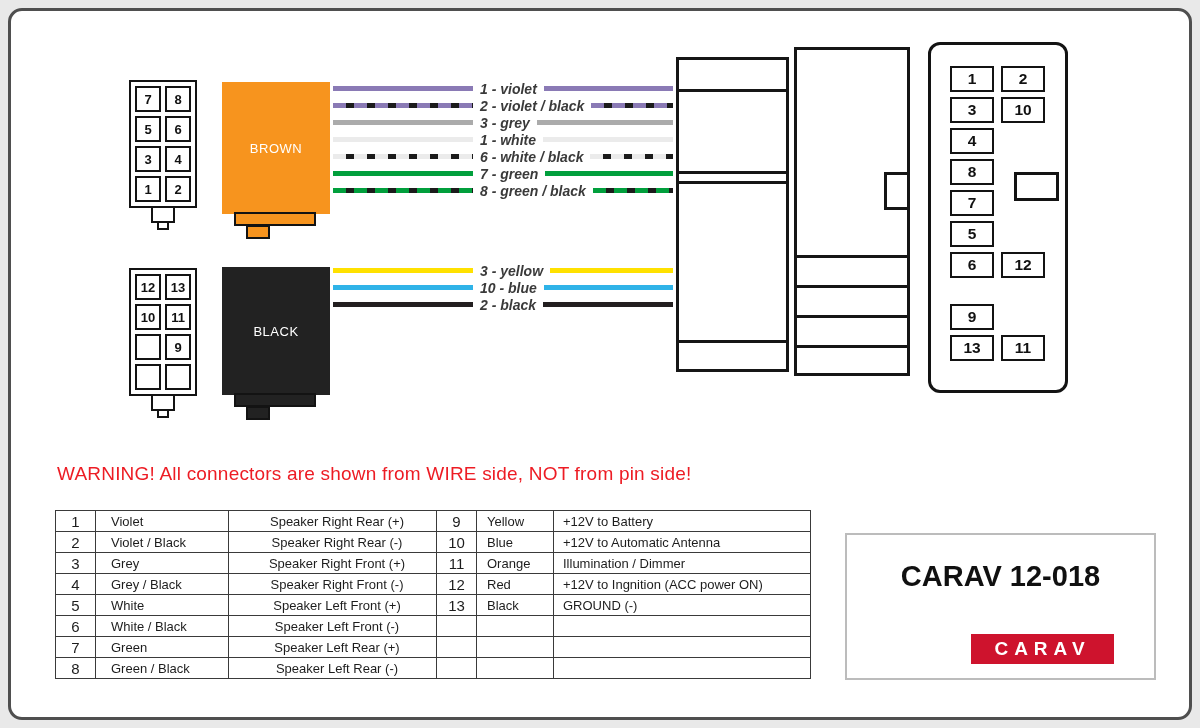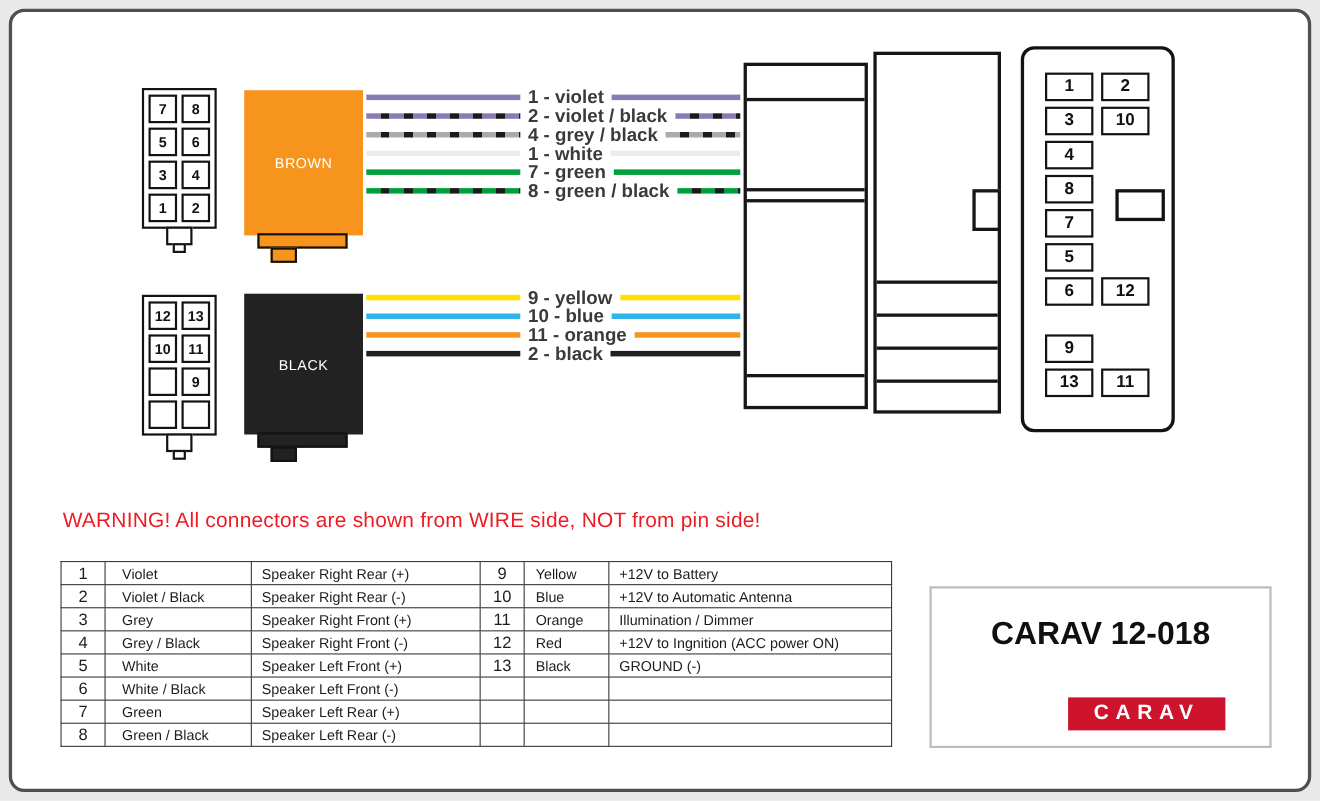--- a/index.html
+++ b/index.html
@@ -44,22 +44,22 @@
   .block-tab.wide { width: 82px; height: 14px; }
   .block-tab.small { width: 24px; height: 14px; }
 
   
   .wire-group { position: absolute; left: 333px; width: 340px; }
   .wire-row { height: 17px; display: flex; align-items: center; }
   .seg { height: 5px; }
   .seg.l { flex: 0 0 140px; }
   .seg.r { flex: 1; }
   .wire-label {
-    font-size: 17px; font-weight: bold; color: #3a3a3a;
-    white-space: nowrap; padding: 0 7px;
+    font-size: 14px; font-weight: bold; color: #3a3a3a;
+    white-space: nowrap; padding: 0 7px; font-style: italic;
   }
 
   
   .outline { position: absolute; background: #fff; border: 3px solid #161616; }
   .shapeA { left: 676px; top: 57px; width: 113px; height: 315px; }
   .shapeB { left: 794px; top: 47px; width: 116px; height: 329px; }
   .hline { position: absolute; left: 0; right: 0; height: 2.5px; background: #161616; }
   .bump {
     position: absolute; right: -3px; top: 122px; width: 26px; height: 38px;
     background: #fff; border: 3px solid #161616;
@@ -84,21 +84,21 @@
   }
 
   
   .warning { position: absolute; left: 57px; top: 463px; font-size: 19px; letter-spacing: 0.2px; }
 
   
   .pin-table { position: absolute; left: 55px; top: 510px; border-collapse: collapse; color: #1d1d1d; }
   .pin-table td { border: 1.5px solid #3a3a3a; height: 21px; font-size: 13px; background: #fff; }
   .pin-table td.num   { width: 40px;  text-align: center; font-size: 15px; }
   .pin-table td.cname { width: 133px; padding-left: 15px; margin-top: 42px; }
-  .pin-table td.cfunc { width: 208px; padding-left: 9px; }
+  .pin-table td.cfunc { width: 208px; padding-left: 9px; text-align: center; }
   .pin-table td.rnum  { width: 40px;  text-align: center; font-size: 15px; }
   .pin-table td.rcname{ width: 77px;  padding-left: 10px; }
   .pin-table td.rcfunc{ width: 257px; padding-left: 9px; }
 
   
   .card {
     position: absolute; left: 845px; top: 533px; width: 311px; height: 147px;
     background: #fff; border: 2px solid #bcbcbc;
   }
   .card-title { margin-top: 25px; text-align: center; font-weight: bold; font-size: 29px; color: #101010; }
@@ -156,56 +156,56 @@
       <span class="seg l" style="background: rgb(138, 122, 181);"></span>
       <span class="wire-label">1 - violet</span>
       <span class="seg r" style="background: rgb(138, 122, 181);"></span>
     </div>
   <div class="wire-row">
       <span class="seg l" style="background: repeating-linear-gradient(90deg, rgb(138, 122, 181) 0px, rgb(138, 122, 181) 13px, rgb(27, 27, 27) 13px, rgb(27, 27, 27) 21px);"></span>
       <span class="wire-label">2 - violet / black</span>
       <span class="seg r" style="background: repeating-linear-gradient(90deg, rgb(138, 122, 181) 0px, rgb(138, 122, 181) 13px, rgb(27, 27, 27) 13px, rgb(27, 27, 27) 21px);"></span>
     </div>
   <div class="wire-row">
-      <span class="seg l" style="background: repeating-linear-gradient(90deg, rgb(171, 171, 171) 0px, rgb(171, 171, 171) 13px, rgb(27, 27, 27) 13px, rgb(27, 27, 27) 21px);"></span>
-      <span class="wire-label">4 - grey / black</span>
-      <span class="seg r" style="background: repeating-linear-gradient(90deg, rgb(171, 171, 171) 0px, rgb(171, 171, 171) 13px, rgb(27, 27, 27) 13px, rgb(27, 27, 27) 21px);"></span>
+      <span class="seg l" style="background: rgb(171, 171, 171);"></span>
+      <span class="wire-label">3 - grey</span>
+      <span class="seg r" style="background: rgb(171, 171, 171);"></span>
     </div>
   <div class="wire-row">
       <span class="seg l" style="background: rgb(235, 235, 235);"></span>
       <span class="wire-label">1 - white</span>
       <span class="seg r" style="background: rgb(235, 235, 235);"></span>
     </div>
   <div class="wire-row">
+      <span class="seg l" style="background: repeating-linear-gradient(90deg, rgb(235, 235, 235) 0px, rgb(235, 235, 235) 13px, rgb(27, 27, 27) 13px, rgb(27, 27, 27) 21px);"></span>
+      <span class="wire-label">6 - white / black</span>
+      <span class="seg r" style="background: repeating-linear-gradient(90deg, rgb(235, 235, 235) 0px, rgb(235, 235, 235) 13px, rgb(27, 27, 27) 13px, rgb(27, 27, 27) 21px);"></span>
+    </div>
+  <div class="wire-row">
       <span class="seg l" style="background: rgb(1, 159, 60);"></span>
       <span class="wire-label">7 - green</span>
       <span class="seg r" style="background: rgb(1, 159, 60);"></span>
     </div>
   <div class="wire-row">
       <span class="seg l" style="background: repeating-linear-gradient(90deg, rgb(1, 159, 60) 0px, rgb(1, 159, 60) 13px, rgb(27, 27, 27) 13px, rgb(27, 27, 27) 21px);"></span>
       <span class="wire-label">8 - green / black</span>
       <span class="seg r" style="background: repeating-linear-gradient(90deg, rgb(1, 159, 60) 0px, rgb(1, 159, 60) 13px, rgb(27, 27, 27) 13px, rgb(27, 27, 27) 21px);"></span>
     </div>
 </div>
 
 <div class="wire-group" style="top:262px">
   <div class="wire-row">
       <span class="seg l" style="background: rgb(255, 225, 0);"></span>
-      <span class="wire-label">9 - yellow</span>
+      <span class="wire-label">3 - yellow</span>
       <span class="seg r" style="background: rgb(255, 225, 0);"></span>
     </div>
   <div class="wire-row">
       <span class="seg l" style="background: rgb(47, 179, 232);"></span>
       <span class="wire-label">10 - blue</span>
       <span class="seg r" style="background: rgb(47, 179, 232);"></span>
-    </div>
-  <div class="wire-row">
-      <span class="seg l" style="background: rgb(247, 148, 30);"></span>
-      <span class="wire-label">11 - orange</span>
-      <span class="seg r" style="background: rgb(247, 148, 30);"></span>
     </div>
   <div class="wire-row">
       <span class="seg l" style="background: rgb(35, 31, 32);"></span>
       <span class="wire-label">2 - black</span>
       <span class="seg r" style="background: rgb(35, 31, 32);"></span>
     </div>
 </div>
 
 <div class="outline shapeA">
   <div class="hline" style="top:29px"></div>

